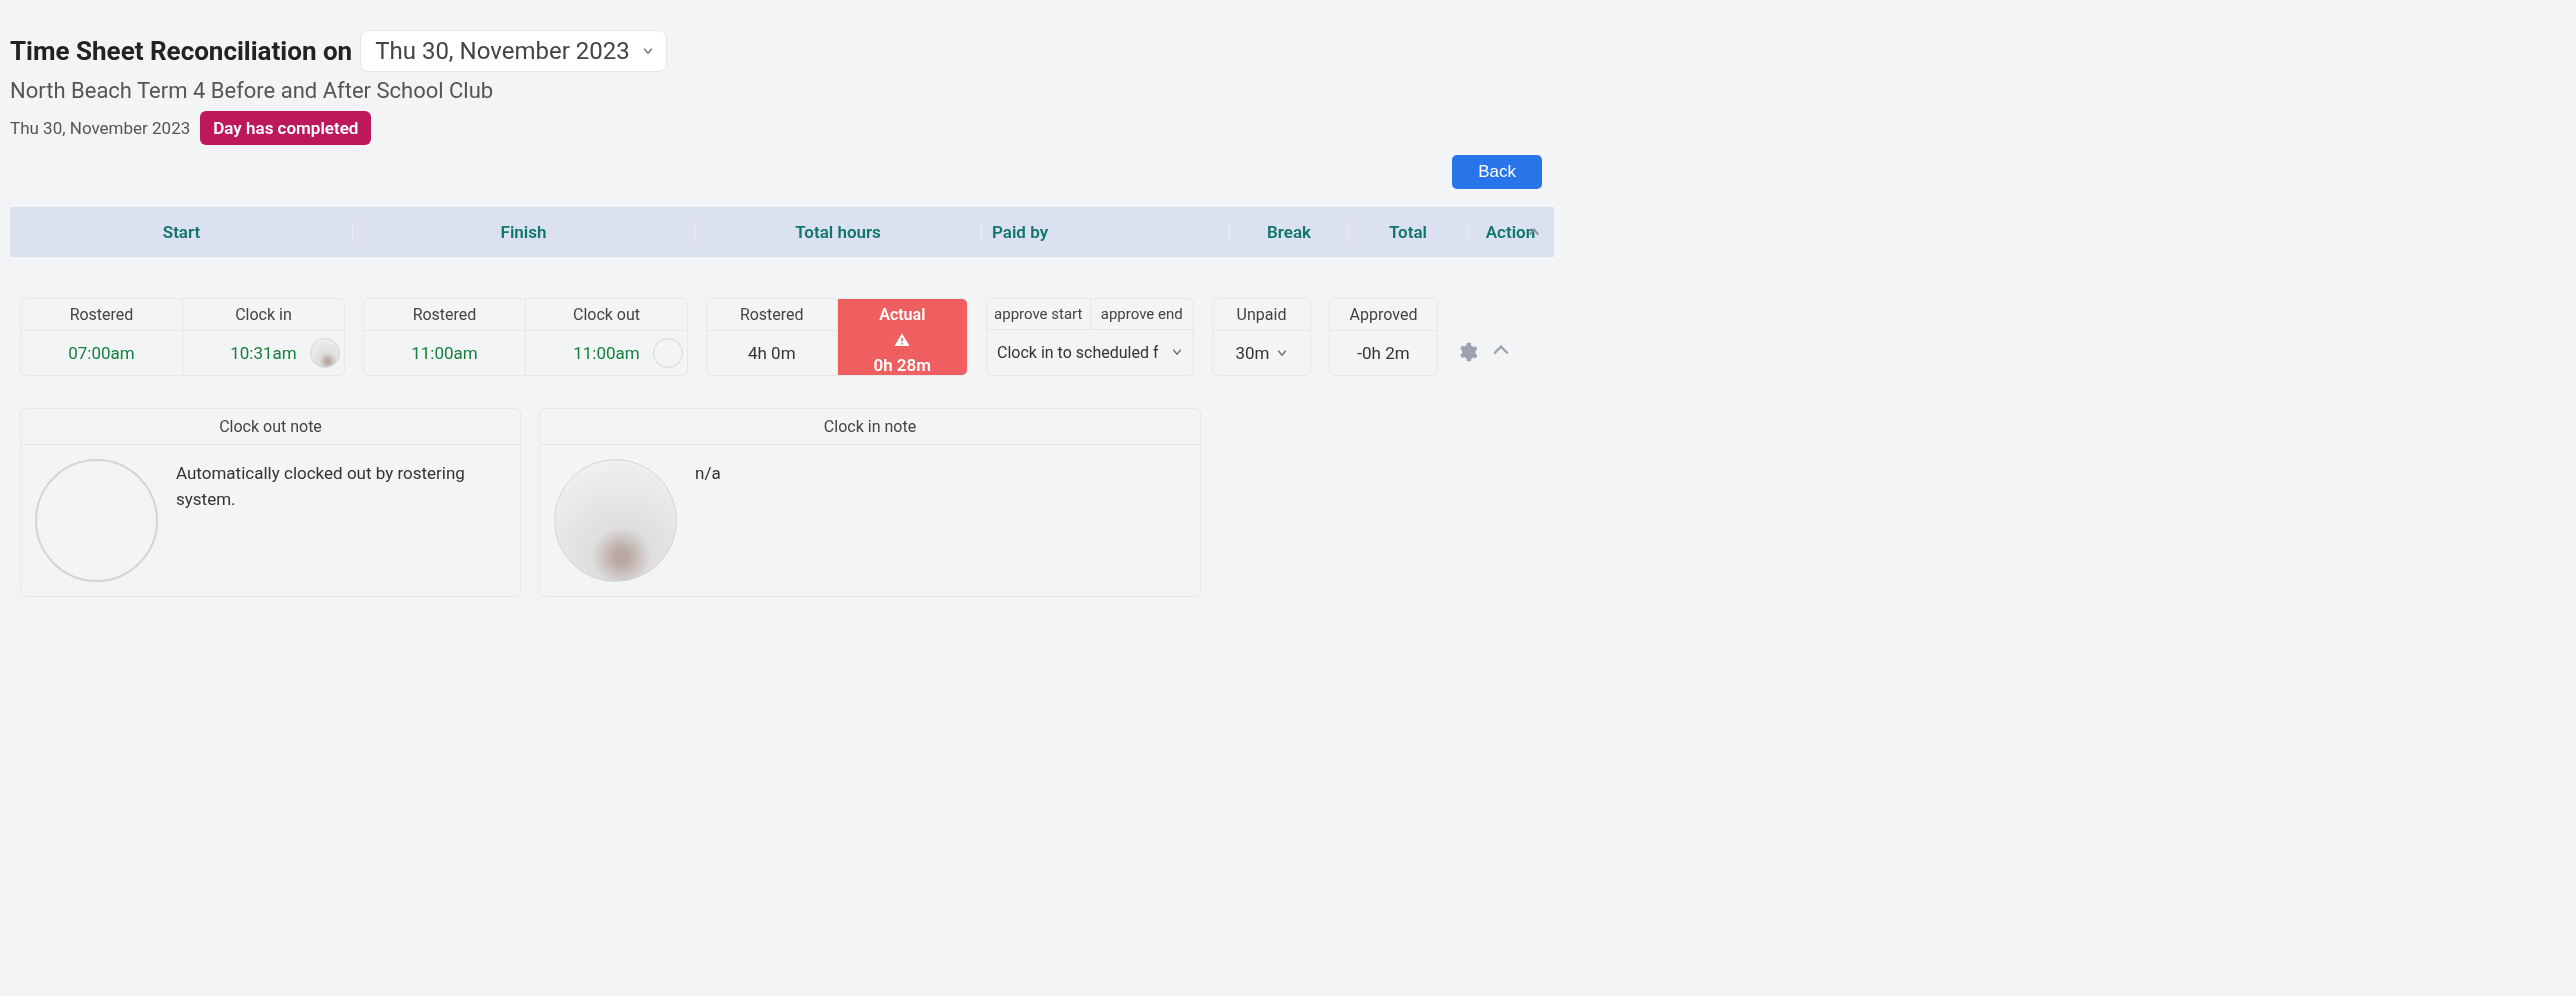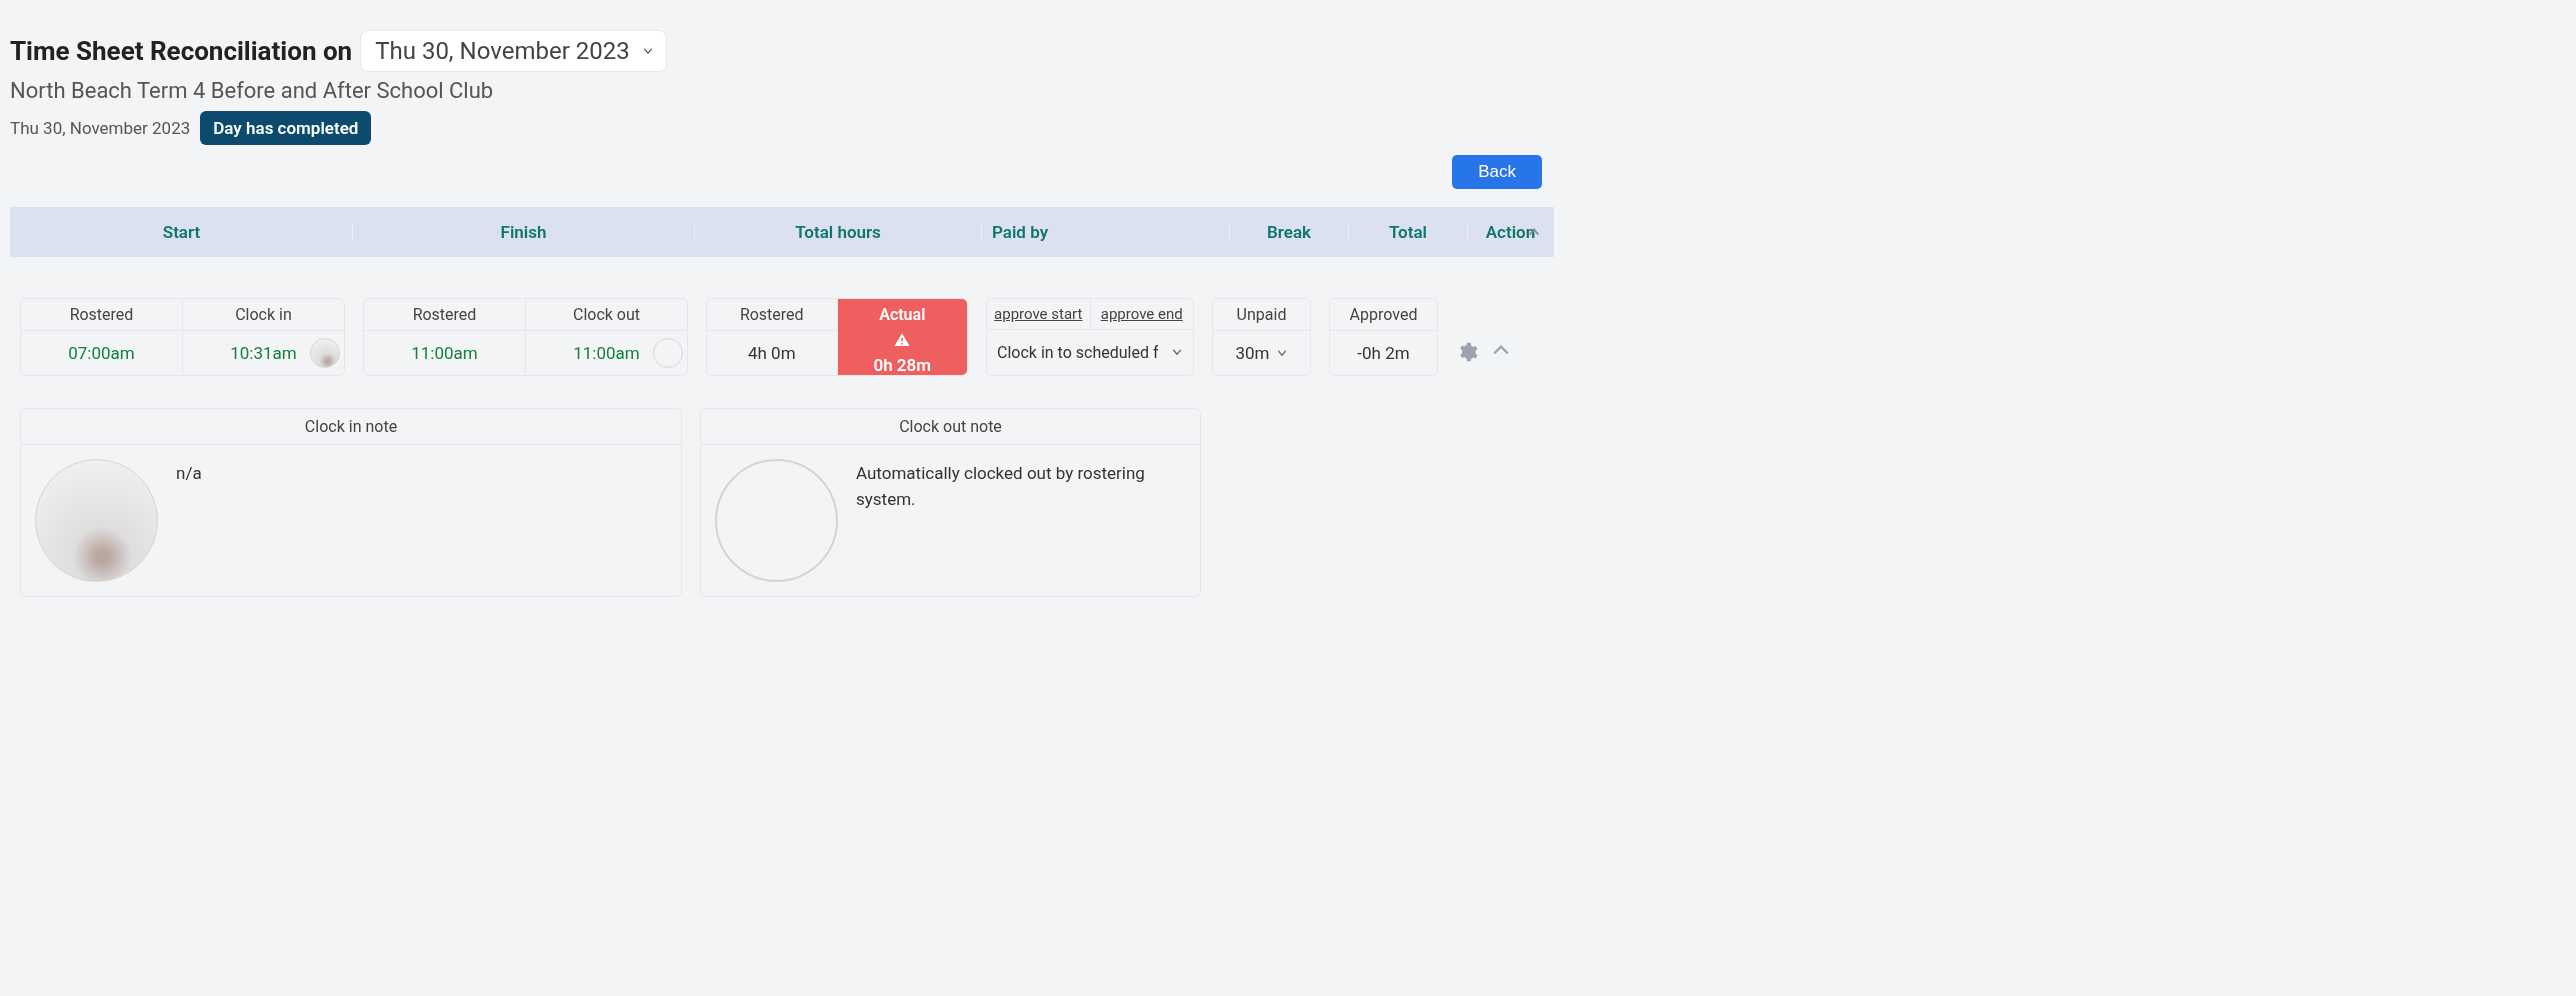--- a/index.html
+++ b/index.html
@@ -54,21 +54,21 @@
     display: flex;
     align-items: center;
     gap: 10px;
     margin-bottom: 10px;
   }
   .date-status-row .small-date {
     color: #555;
     font-size: 17px;
   }
   .badge-red {
-    background: #0c4a6e;
+    background: #be185d;
     color: #fff;
     padding: 7px 13px;
     border-radius: 6px;
     font-size: 17px;
     font-weight: 600;
   }
   .back-btn-row {
     display: flex;
     justify-content: flex-end;
     margin-bottom: 18px;
@@ -169,21 +169,21 @@
   }
   .th-body .cell:first-child { border-right:1px solid #e5e7eb; color:#333; }
   .th-body .cell.actual {
     background:#ef5f5f; color:#fff; font-weight:600; gap:6px;flex-direction:column;
   }
 
   
   .paid-card { width: 208px; }
   .paid-head { display:flex; border-bottom:1px solid #e5e7eb; }
   .paid-head .cell {
-    flex:1; text-align:center; font-size:15px; color:#444; padding:6px 4px;text-decoration:underline;
+    flex:1; text-align:center; font-size:15px; color:#444; padding:6px 4px;
   }
   .paid-head .cell:first-child { border-right:1px solid #e5e7eb; }
   .paid-body { height:44px; display:flex; align-items:center; padding:0 10px; position:relative; }
   .paid-body .txt { font-size:16px; color:#333; white-space:nowrap; overflow:hidden; }
   .paid-body .chev-down { position:absolute; right:10px; top:50%; transform:translateY(-50%); }
 
   
   .break-card { width: 99px; }
   .break-head { text-align:center; font-size:16px; color:#444; padding:6px 0; border-bottom:1px solid #e5e7eb; }
   .break-body { height:44px; display:flex; align-items:center; justify-content:center; gap:6px; font-size:17px; }
@@ -366,32 +366,32 @@
         <svg viewBox="0 0 16 16" width="18" height="18">
             <path d="M2 11l6-6 6 6" fill="none" stroke="#9ca3af" stroke-width="2"></path>
           </svg>
       </span>
     </div>
 
   </div>
 
   <div class="notes-row">
 
+    <div class="note-card clockout-note">
+      <div class="note-head">Clock out note</div>
+      <div class="note-body">
+        <div class="avatar-lg blank"></div>
+        <div class="note-text">Automatically clocked out by rostering system.</div>
+      </div>
+    </div>
+
     <div class="note-card clockin-note">
       <div class="note-head">Clock in note</div>
       <div class="note-body">
         <div class="avatar-lg"></div>
         <div class="note-text">n/a</div>
       </div>
     </div>
 
-    <div class="note-card clockout-note">
-      <div class="note-head">Clock out note</div>
-      <div class="note-body">
-        <div class="avatar-lg blank"></div>
-        <div class="note-text">Automatically clocked out by rostering system.</div>
-      </div>
-    </div>
-
   </div>
 
 </div>
 
 
 </body></html>

